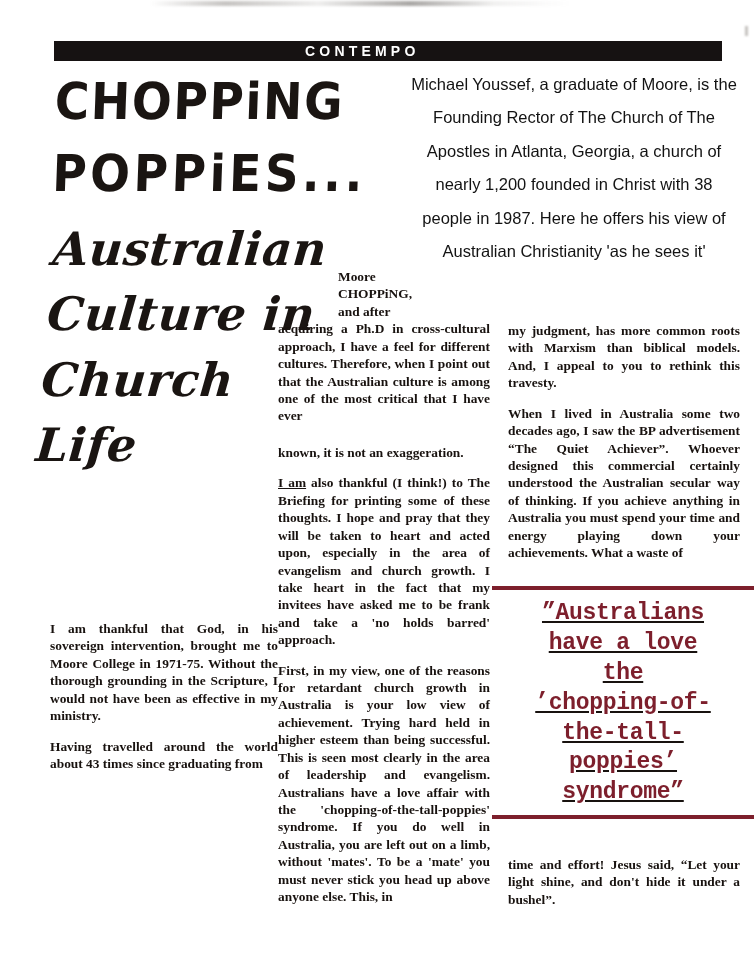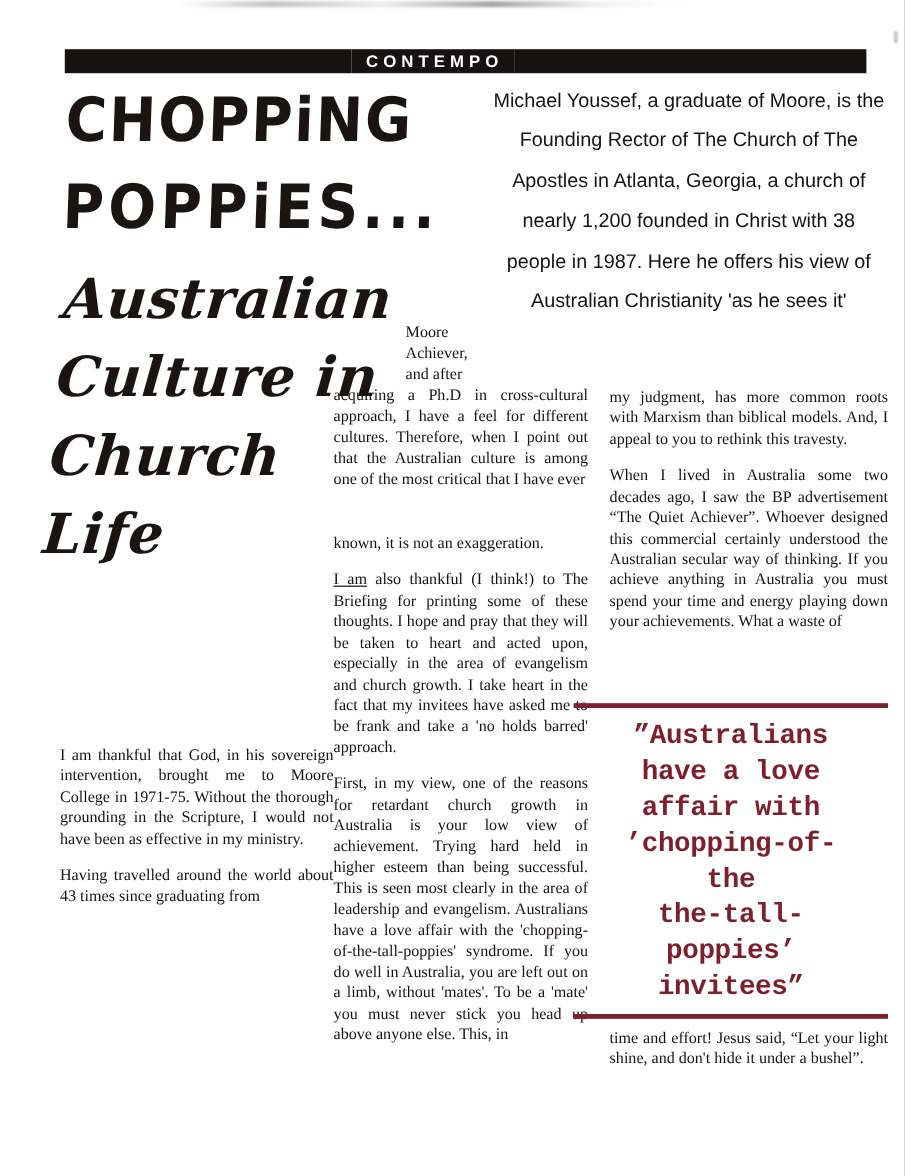--- a/index.html
+++ b/index.html
@@ -130,20 +130,21 @@
     text-align: center;
   }
 
   
   .col {
     position: absolute;
     font-size: 13.4px;
     line-height: 1.30;
     text-align: justify;
     color: #18120f;
+    font-weight: bold;
   }
   .col p { margin: 0 0 13px 0; }
   .col p:last-child { margin-bottom: 0; }
 
   
   .col-left {
     left: 50px;
     top: 620px;
     width: 228px;
   }
@@ -172,23 +173,24 @@
     left: 508px;
     top: 856px;
     width: 232px;
   }
 
   u.em-underline { text-decoration: underline; }
 
   
   .pullquote {
     position: absolute;
-    left: 478px;
+    left: 492px;
     top: 586px;
     width: 262px;
+    text-decoration: underline;
   }
   .pq-rule {
     height: 4px;
     background: #7d1f2c;
     margin: 0;
   }
   .pq-rule.top    { margin-bottom: 9px; }
   .pq-rule.bottom { margin-top: 7px; }
   .pq-text {
     font-family: "Liberation Mono", "DejaVu Sans Mono", monospace;
@@ -249,21 +251,21 @@
       <div>Culture in</div>
       <div>Church</div>
       <div>Life</div>
     </div>
   </div>
 
   <div class="standfirst">Michael Youssef, a graduate of Moore, is the Founding Rector of The Church of The Apostles in Atlanta, Georgia, a church of nearly 1,200 founded in Christ with 38 people in 1987.  Here he offers his view of Australian Christianity 'as he sees it'</div>
 
   <div class="col col-mid-top">
     <p>Moore</p>
-    <p>Achiever,</p>
+    <p>CHOPPiNG,</p>
     <p>and  after</p>
   <p style="width: 212px; margin-left: -60px;">acquiring a Ph.D in cross-cultural approach, I have a feel for different cultures. Therefore, when I point out that the Australian culture is among one of the most critical that I have ever</p>
     </div>
 
   <div class="col col-left">
     <p>I am thankful that God, in his sovereign intervention, brought me to Moore College in 1971-75.  Without the thorough grounding in the Scripture, I would not have been as effective in my ministry.</p>
     <p>Having travelled around the world about 43 times since graduating from</p>
   </div>
 
   <div class="col col-mid">
@@ -275,26 +277,25 @@
   <div class="col col-right">
     <p>my judgment, has more common roots with Marxism than biblical models.  And, I appeal to you to rethink this travesty.</p>
     <p>When I lived in Australia some two decades ago, I saw the BP advertisement “The Quiet Achiever”.  Whoever designed this commercial certainly understood the Australian secular way of thinking.  If you achieve anything in Australia you must spend your time and energy playing down your achievements.  What a waste of</p>
   </div>
 
   <div class="pullquote">
     <div class="pq-rule top"></div>
     <div class="pq-text">
       <div>”Australians</div>
       <div>have a love</div>
-      <div>affair with</div>
+      <div>the</div>
       <div>’chopping-of-</div>
-      <div>the</div>
       <div>the-tall-</div>
       <div>poppies’</div>
-      <div>invitees”</div>
+      <div>syndrome”</div>
     </div>
     <div class="pq-rule bottom"></div>
   </div>
 
   <div class="col col-right-lower">
     <p>time and effort!  Jesus said, “Let your light shine, and don't hide it under a bushel”.</p>
   </div>
 
   <div class="footer">
     <span class="footer-pagenum">38</span>

